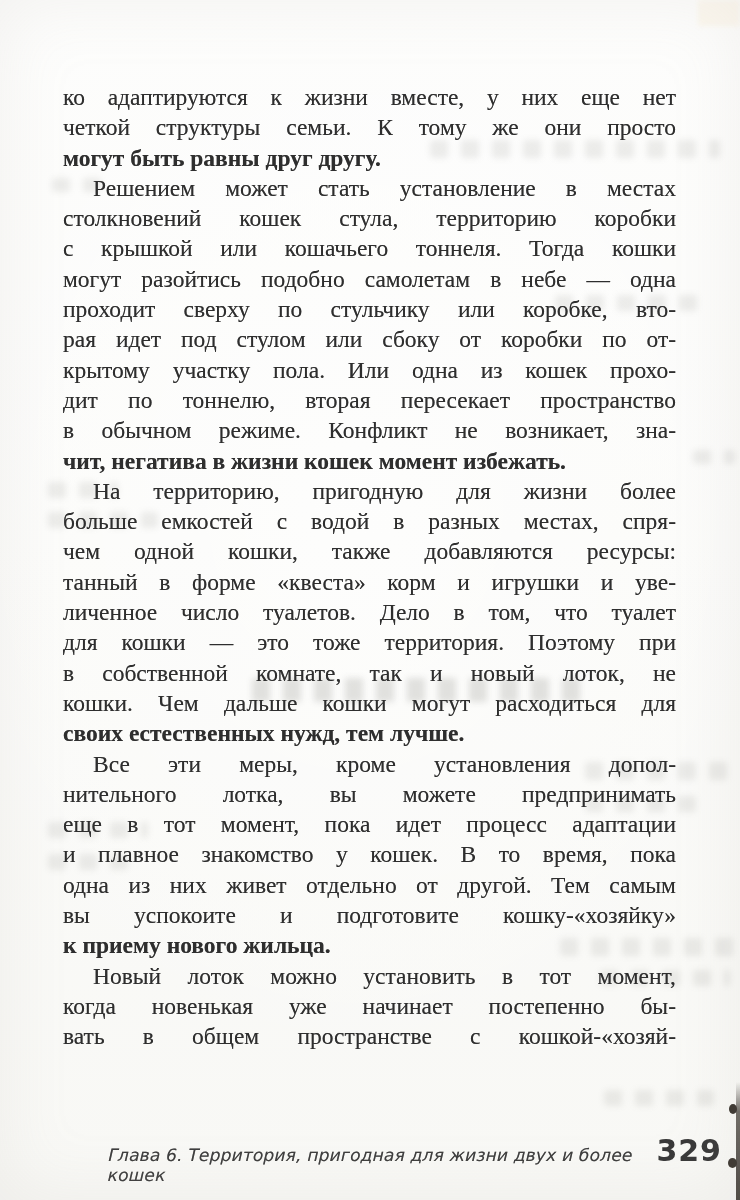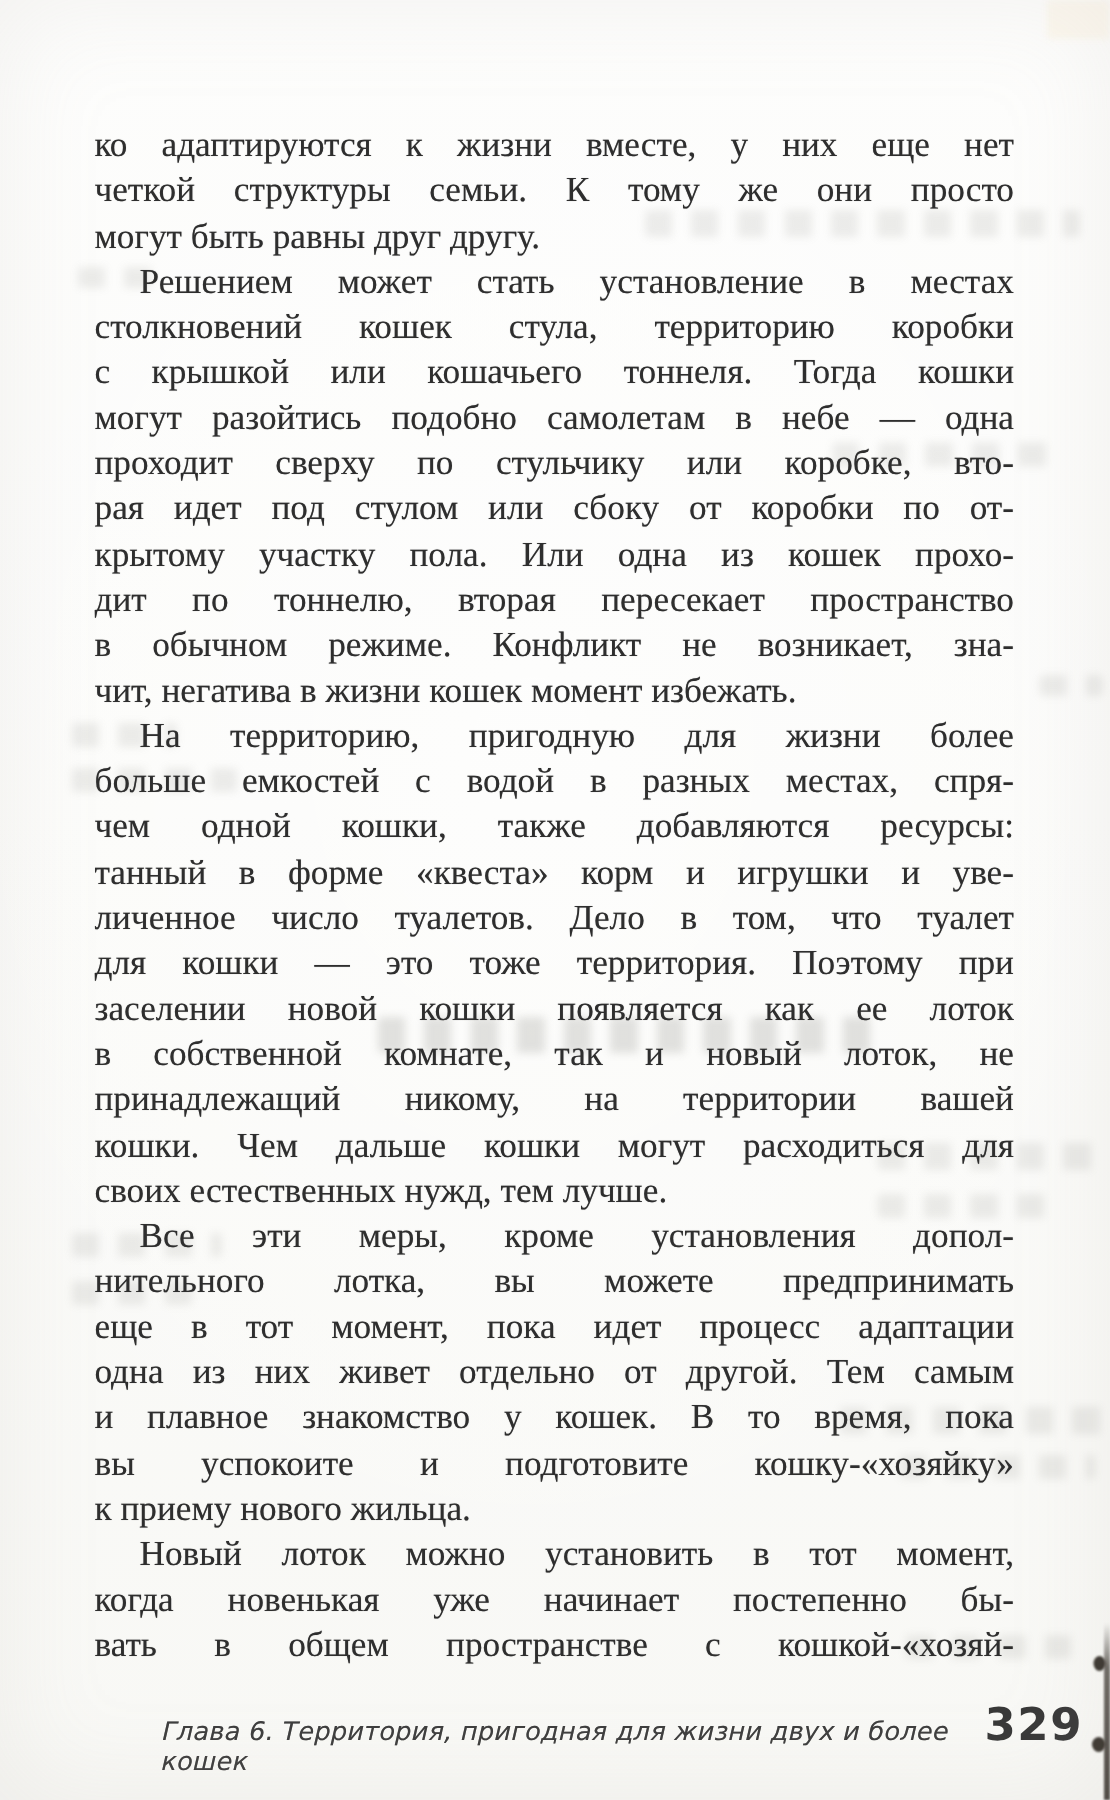--- a/index.html
+++ b/index.html
@@ -33,21 +33,21 @@
     text-shadow: 0 0 0.5px rgba(46,46,46,.55);
   }
   .line {
     text-align: justify;
     text-align-last: justify;
     white-space: normal;
     overflow: hidden;
     height: 30.3px;
   }
   .line.indent { text-indent: 30px; }
-  .line.para-end { text-align-last: left; }
+  .line.para-end { text-align-last: left; font-weight: bold; }
 
   
   .footer {
     position: absolute;
     left: 63px;
     right: 18px;
     top: 1133px;
     display: flex;
     justify-content: space-between;
     align-items: baseline;
@@ -137,30 +137,28 @@
       <div class="line">крытому участку пола. Или одна из кошек прохо-</div>
       <div class="line">дит по тоннелю, вторая пересекает пространство</div>
       <div class="line">в обычном режиме. Конфликт не возникает, зна-</div>
       <div class="line para-end">чит, негатива в жизни кошек момент избежать.</div>
       <div class="line indent">На территорию, пригодную для жизни более</div>
       <div class="line">больше емкостей с водой в разных местах, спря-</div>
       <div class="line">чем одной кошки, также добавляются ресурсы:</div>
       <div class="line">танный в форме «квеста» корм и игрушки и уве-</div>
       <div class="line">личенное число туалетов. Дело в том, что туалет</div>
       <div class="line">для кошки — это тоже территория. Поэтому при</div>
-      <div class="line">заселении новой кошки появляется как ее лоток</div>
       <div class="line">в собственной комнате, так и новый лоток, не</div>
-      <div class="line">принадлежащий никому, на территории вашей</div>
       <div class="line">кошки. Чем дальше кошки могут расходиться для</div>
       <div class="line para-end">своих естественных нужд, тем лучше.</div>
       <div class="line indent">Все эти меры, кроме установления допол-</div>
       <div class="line">нительного лотка, вы можете предпринимать</div>
       <div class="line">еще в тот момент, пока идет процесс адаптации</div>
+      <div class="line">и плавное знакомство у кошек. В то время, пока</div>
       <div class="line">одна из них живет отдельно от другой. Тем самым</div>
-      <div class="line">и плавное знакомство у кошек. В то время, пока</div>
       <div class="line">вы успокоите и подготовите кошку-«хозяйку»</div>
       <div class="line para-end">к приему нового жильца.</div>
       <div class="line indent">Новый лоток можно установить в тот момент,</div>
       <div class="line">когда новенькая уже начинает постепенно бы-</div>
       <div class="line">вать в общем пространстве с кошкой-«хозяй-</div>
     </div>
 
   <div class="footer">
     <span class="footer-chapter">Глава 6. Территория, пригодная для жизни двух и более кошек</span>
     <span class="footer-pagenum">329</span>

